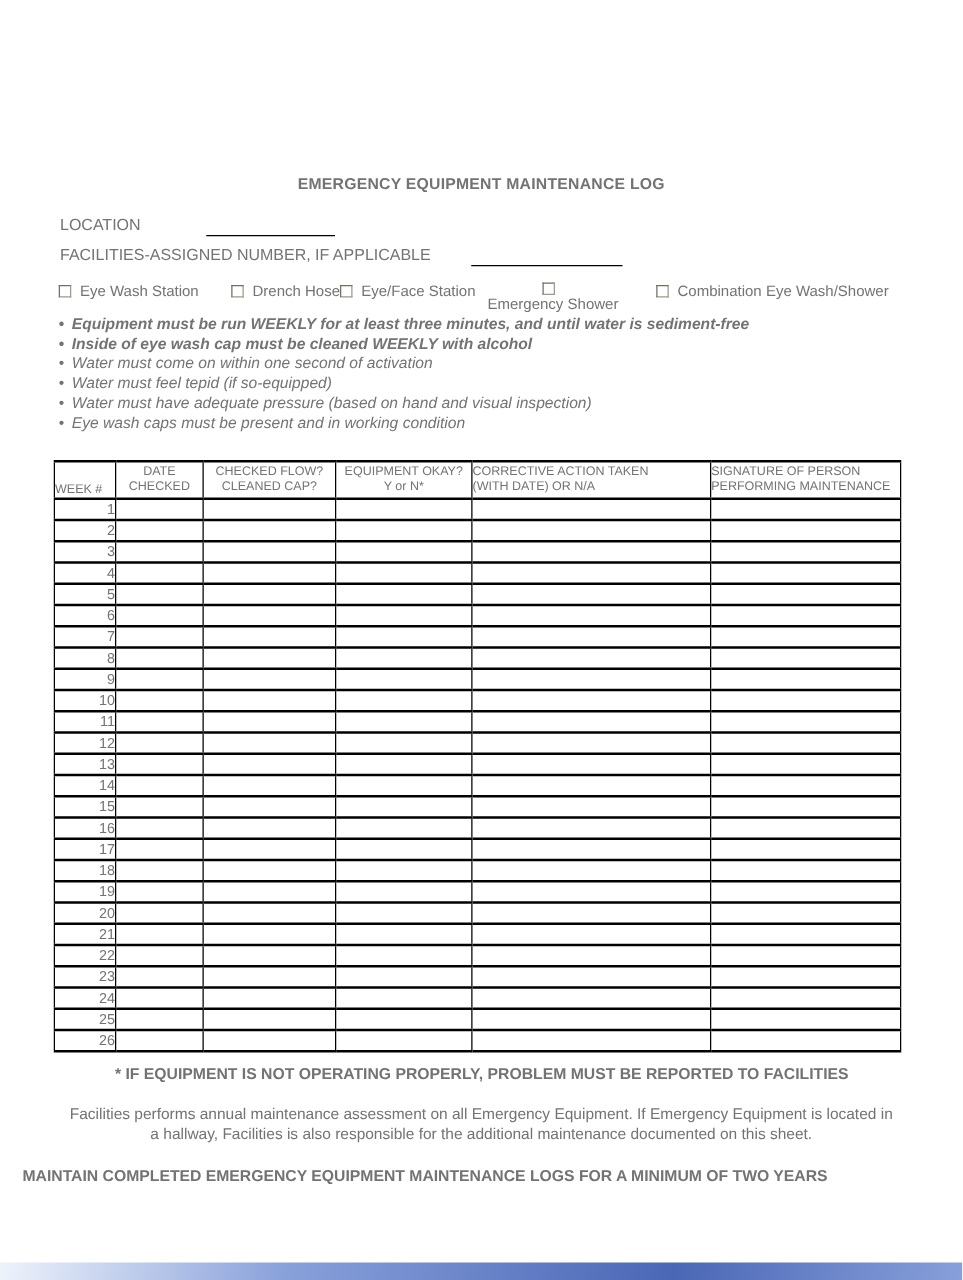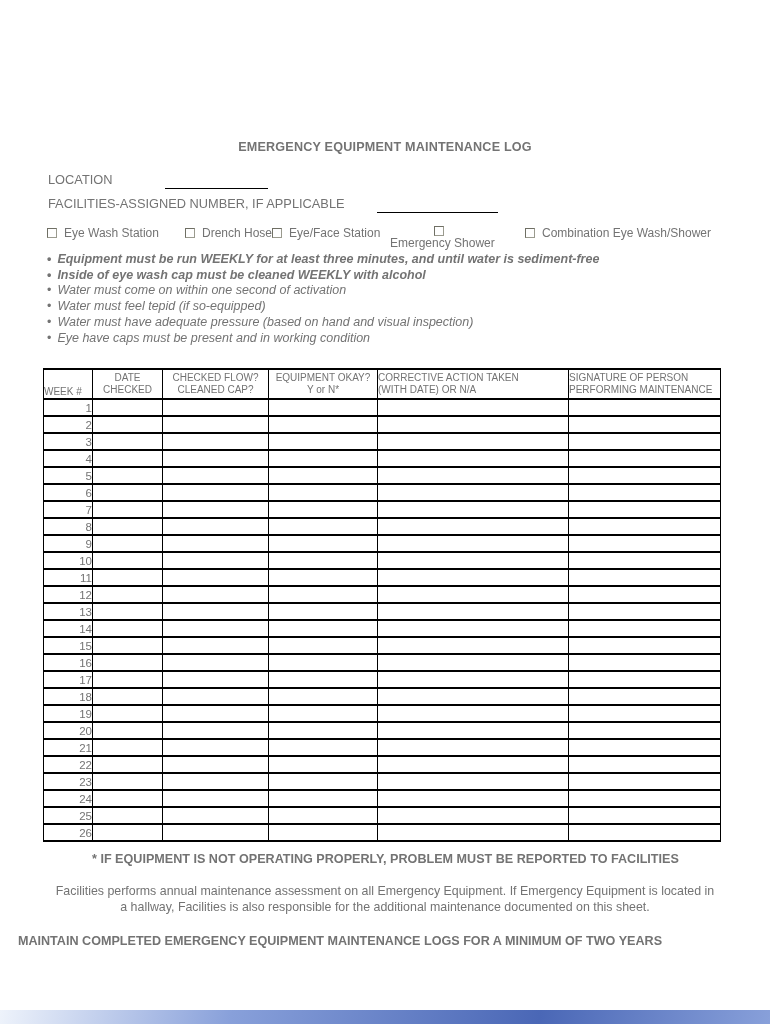--- a/index.html
+++ b/index.html
@@ -88,21 +88,21 @@
         <span class="cb-label">Combination Eye Wash/Shower</span>
       </span>
     </div>
 
   <div class="reqs">
       <div class="req strong"><span class="dot">•</span><span>Equipment must be run WEEKLY for at least three minutes, and until water is sediment-free</span></div>
       <div class="req strong"><span class="dot">•</span><span>Inside of eye wash cap must be cleaned WEEKLY with alcohol</span></div>
       <div class="req"><span class="dot">•</span><span>Water must come on within one second of activation</span></div>
       <div class="req"><span class="dot">•</span><span>Water must feel tepid (if so-equipped)</span></div>
       <div class="req"><span class="dot">•</span><span>Water must have adequate pressure (based on hand and visual inspection)</span></div>
-      <div class="req"><span class="dot">•</span><span>Eye have caps must be present and in working condition</span></div>
+      <div class="req"><span class="dot">•</span><span>Eye wash caps must be present and in working condition</span></div>
     </div>
 
   <table class="log">
     <colgroup>
       <col style="width:49px">
         <col style="width:70px">
         <col style="width:106px">
       <col style="width:109px">
         <col style="width:191px">
         <col style="width:152px">

